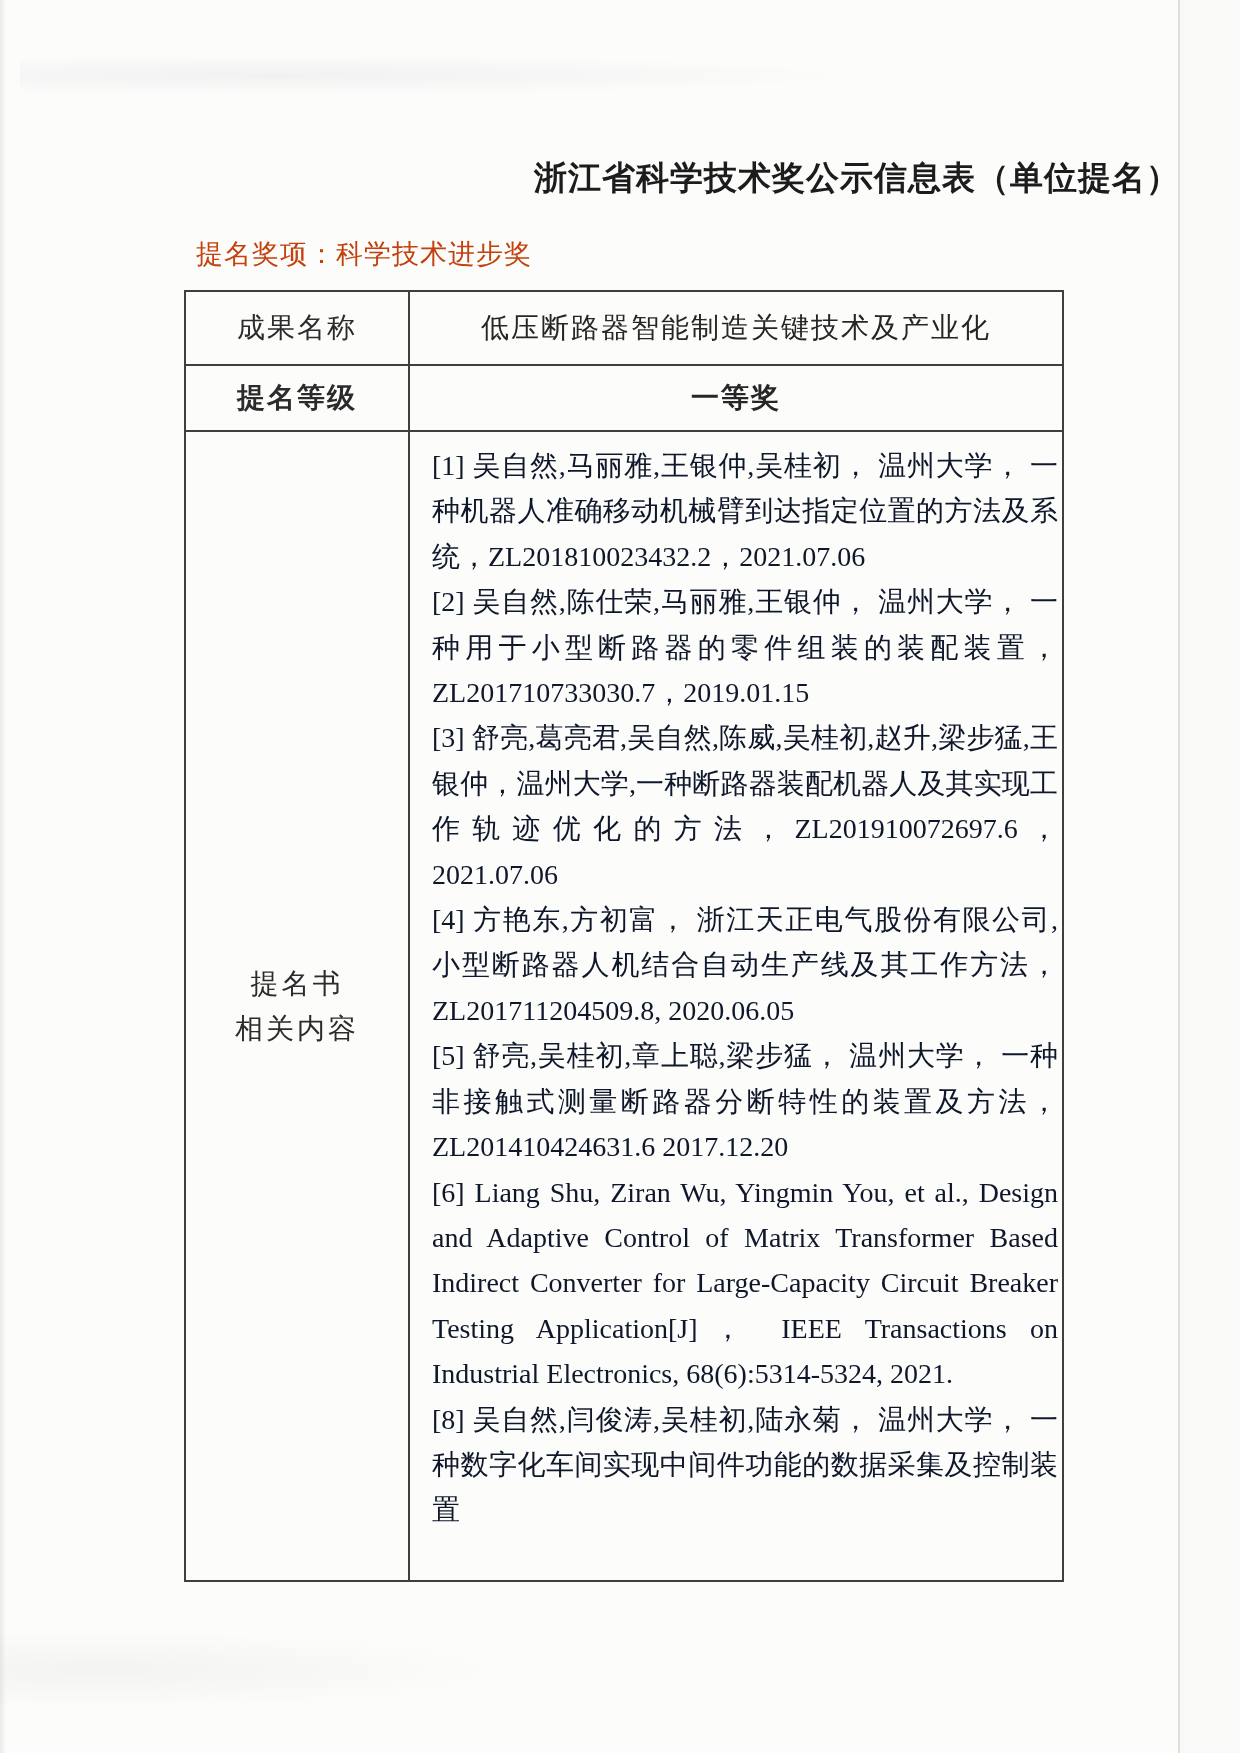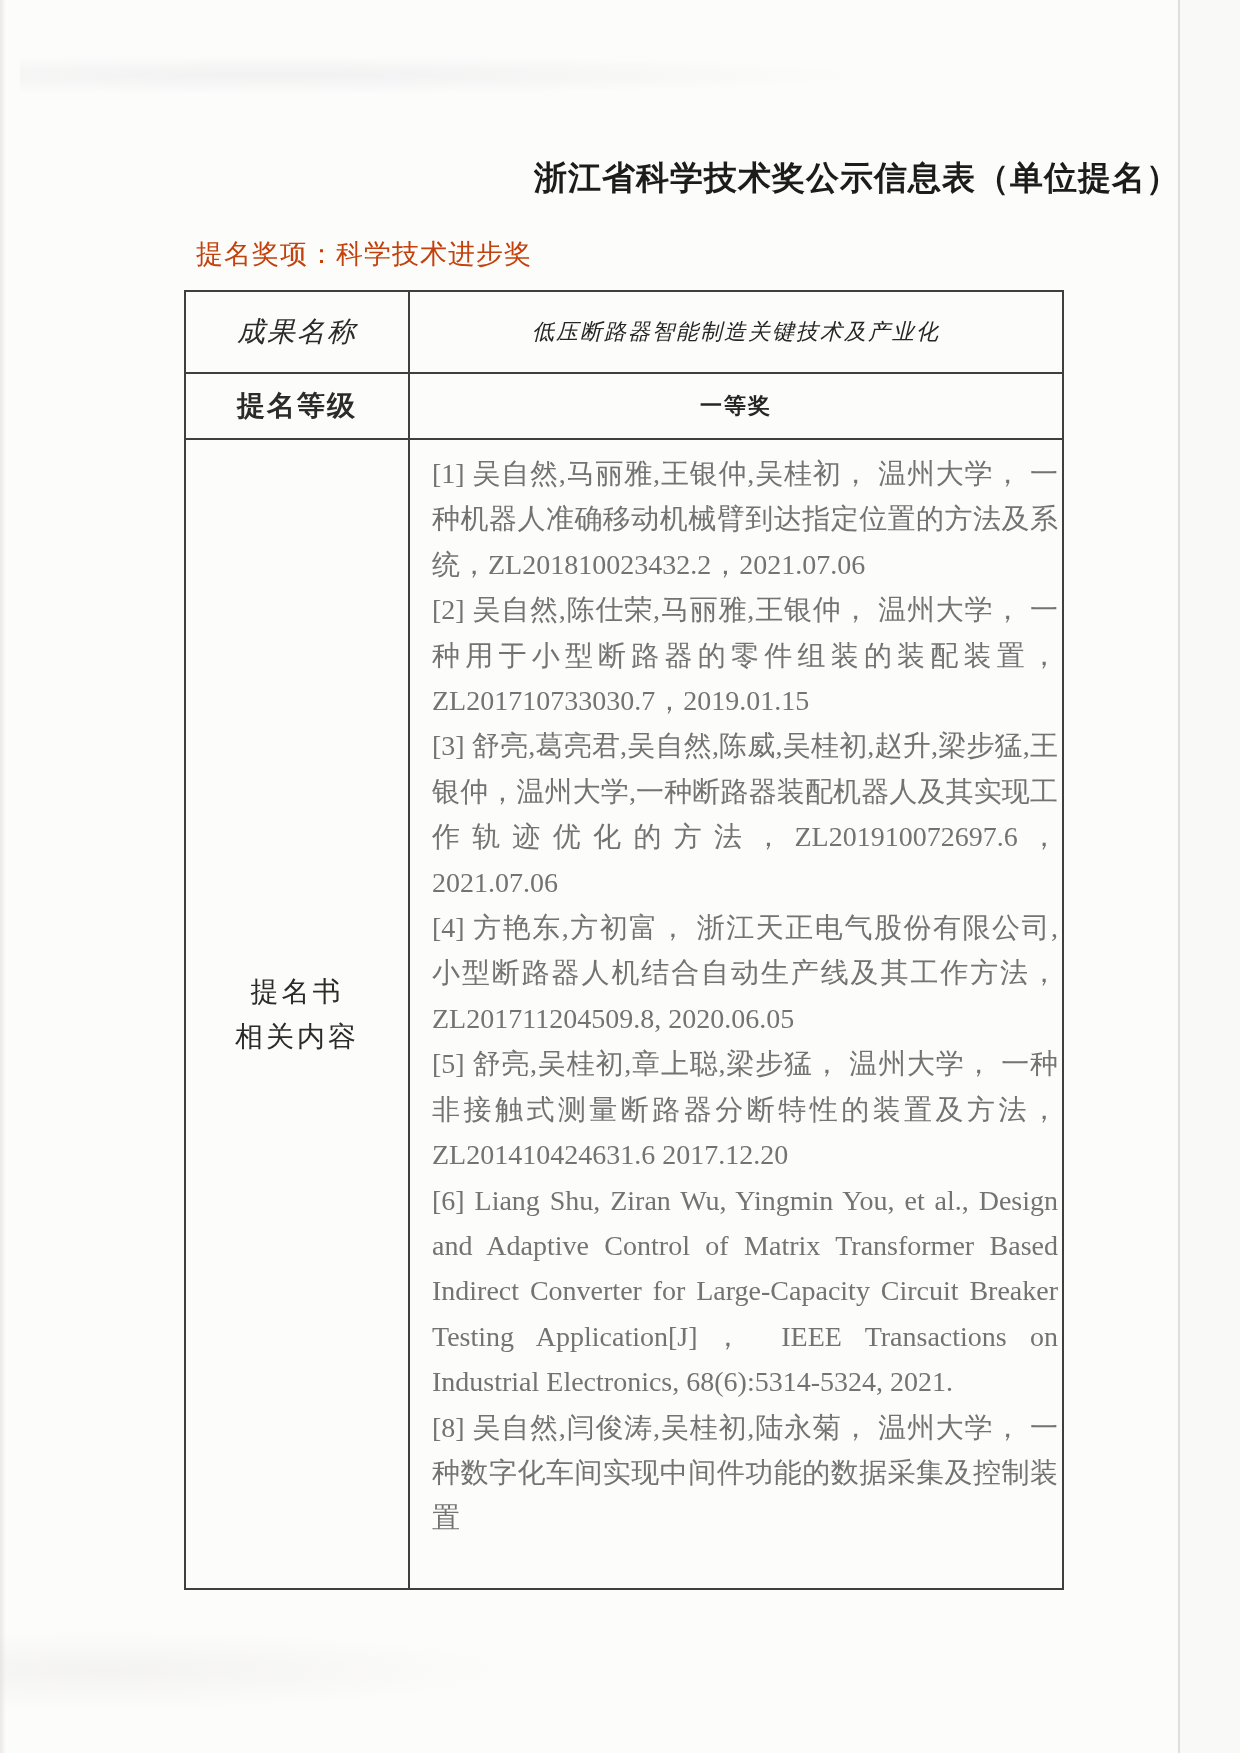--- a/index.html
+++ b/index.html
@@ -53,30 +53,30 @@
   .t-row + .t-row{border-top:2px solid #3f3f3f;}
   .cell{box-sizing:border-box;}
   .label-cell{
     width:224px;flex:0 0 224px;border-right:2px solid #3f3f3f;
     display:flex;flex-direction:column;align-items:center;justify-content:center;
     font-size:28px;letter-spacing:2px;color:#2b2b2b;
   }
   .value-cell{
     flex:1 1 auto;
     display:flex;align-items:center;justify-content:center;
-    font-size:22px;letter-spacing:2px;color:#262626;
+    font-size:28px;letter-spacing:2px;color:#262626;
   }
-  .row-achievement{height:80px;font-style:italic;}
+  .row-achievement{height:72px;}
   .row-grade{height:66px;font-weight:bold;}
   .row-related{height:1150px;}
   .related-label div{line-height:45px;letter-spacing:3px;}
   .content-cell{
     flex:1 1 auto;
     padding:11px 4px 0 22px;
-    font-size:28px;line-height:45.4px;color:#737373;
+    font-size:28px;line-height:45.4px;color:#0f172a;
   }
   .ref-item{
     margin:0;text-align:justify;
     word-break:break-word;
   }
 </style>
 </head>
 <body>
 
 <div class="scan-left-edge"></div>

